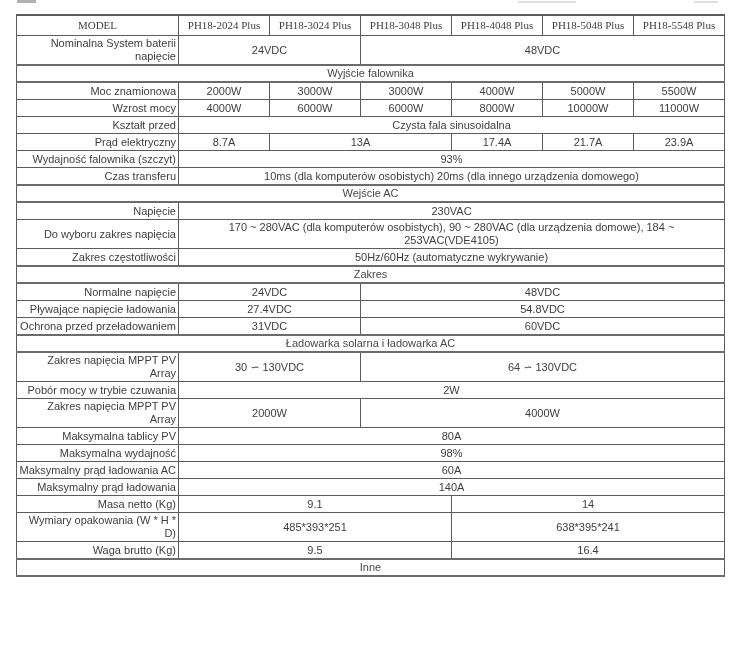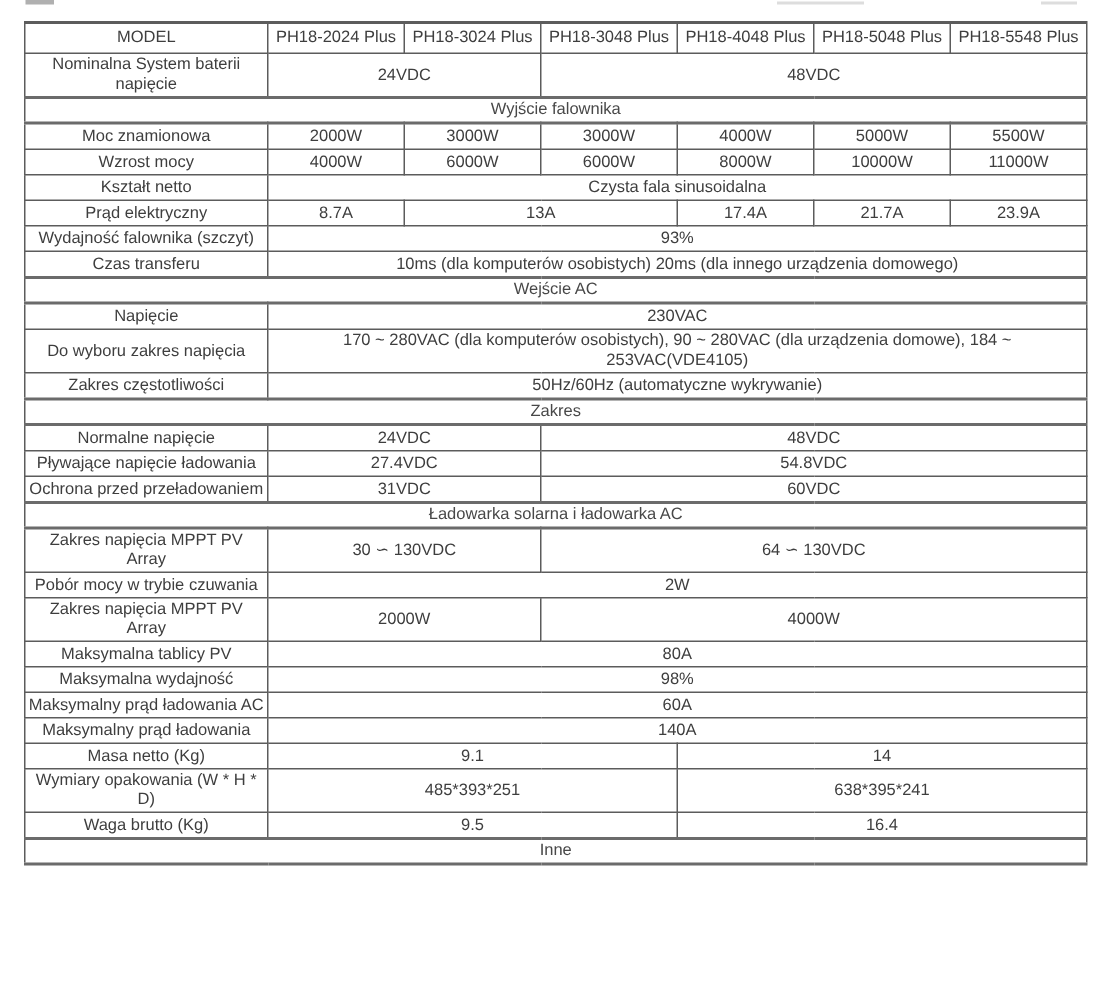--- a/index.html
+++ b/index.html
@@ -32,30 +32,32 @@
     border: 1px solid #5c5c5c;
     padding: 1px 3px;
     text-align: center;
     vertical-align: middle;
     height: 14px;
     overflow: hidden;
     word-wrap: break-word;
   }
   tr.models td {
     height: 17px;
+    font-family: Liberation Serif, serif;
   }
   tr.section td {
     border-top: 2px solid #6b6b6b;
     border-bottom: 2px solid #6b6b6b;
     height: 12px;
     color: #484848;
     margin-top: 26px;
   }
   td.label {
     padding: 1px 2px;
+    text-align: right;
   }
   
   .smudge {
     position: absolute;
     background: #8f8f8f;
   }
   .smudge.s1 { left: 17px;  top: 0;   width: 19px; height: 3px; opacity: 0.7;  }
   .smudge.s2 { left: 518px; top: 1px; width: 58px; height: 2px; opacity: 0.3;  }
   .smudge.s3 { left: 694px; top: 1px; width: 24px; height: 2px; opacity: 0.3;  }
 </style>
@@ -106,21 +108,21 @@
       <tr class="spec">
         <td colspan="1" class="label">Wzrost mocy</td>
         <td colspan="1">4000W</td>
         <td colspan="1">6000W</td>
         <td colspan="1">6000W</td>
         <td colspan="1">8000W</td>
         <td colspan="1">10000W</td>
         <td colspan="1">11000W</td>
       </tr>
       <tr class="spec">
-        <td colspan="1" class="label">Kształt netto</td>
+        <td colspan="1" class="label">Kształt przed</td>
         <td colspan="6">Czysta fala sinusoidalna</td>
       </tr>
       <tr class="spec">
         <td colspan="1" class="label">Prąd elektryczny</td>
         <td colspan="1">8.7A</td>
         <td colspan="2">13A</td>
         <td colspan="1">17.4A</td>
         <td colspan="1">21.7A</td>
         <td colspan="1">23.9A</td>
       </tr>

